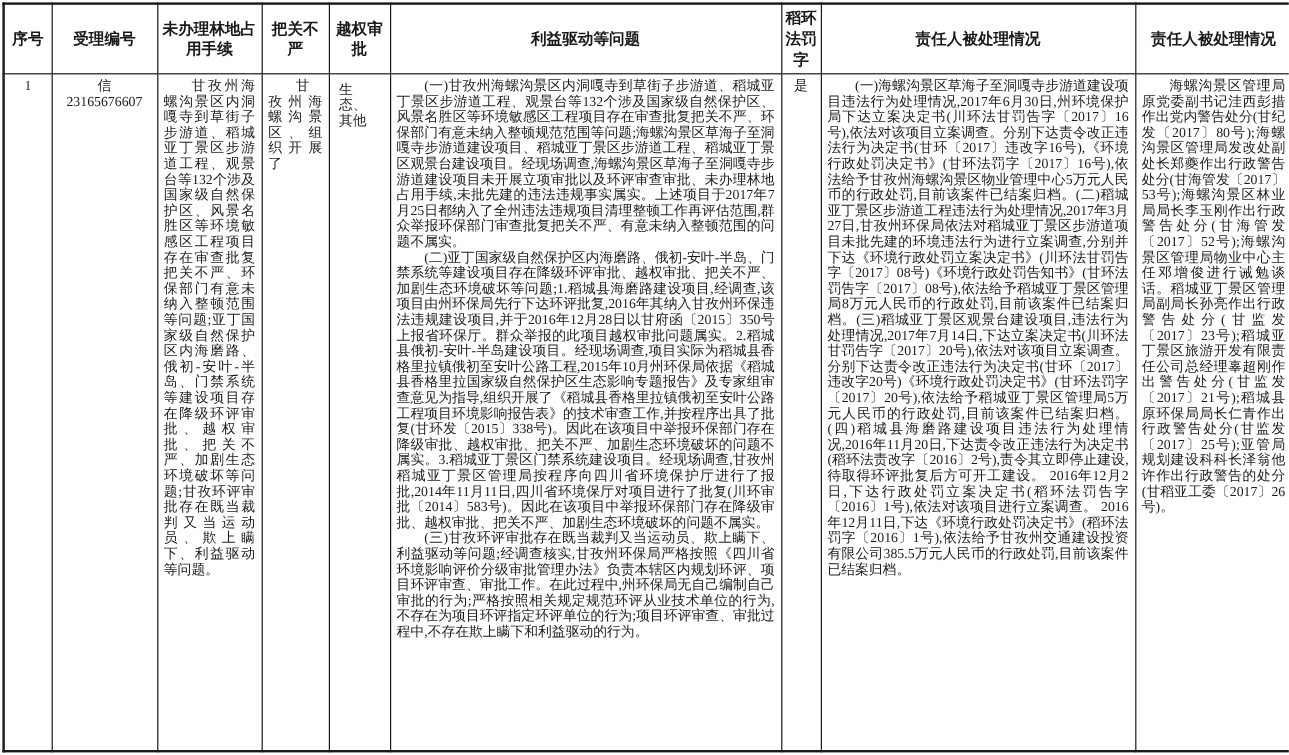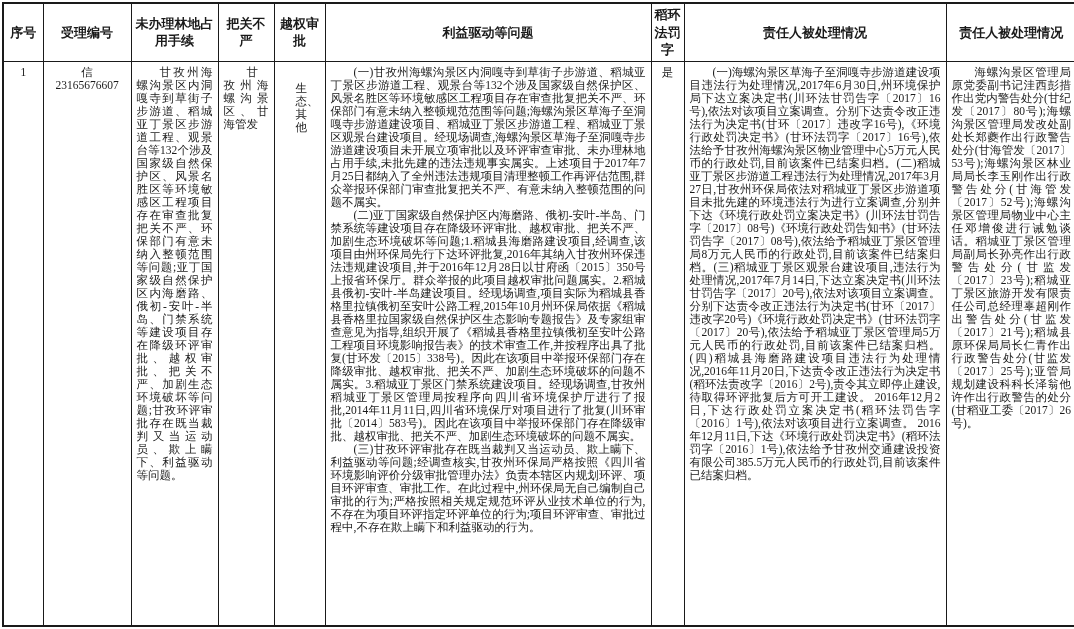--- a/index.html
+++ b/index.html
@@ -40,21 +40,21 @@
   }
   td.center-cell {
     text-align: center;
   }
   p.para {
     margin: 0;
     text-align: justify;
     text-indent: 2em;
   }
   p.para-noindent {
-    margin: 16px;
+    margin: 3px;
     text-align: left;
   }
   .case-line {
     display: block;
     text-align: center;
   }
 </style>
 </head>
 <body>
 
@@ -89,21 +89,21 @@
         <span>1</span>
       </td>
       <td>
         <span class="case-line">信</span>
         <span class="case-line">23165676607</span>
       </td>
       <td>
         <p class="para">甘孜州海螺沟景区内洞嘎寺到草街子步游道、稻城亚丁景区步游道工程、观景台等132个涉及国家级自然保护区、风景名胜区等环境敏感区工程项目存在审查批复把关不严、环保部门有意未纳入整顿范围等问题;亚丁国家级自然保护区内海磨路、俄初-安叶-半岛、门禁系统等建设项目存在降级环评审批、越权审批、把关不严、加剧生态环境破坏等问题;甘孜环评审批存在既当裁判又当运动员、欺上瞒下、利益驱动等问题。</p>
       </td>
       <td>
-        <p class="para">甘孜州海螺沟景区、甘海管发</p>
+        <p class="para">甘孜州海螺沟景区、组织开展了</p>
       </td>
       <td>
         <p class="para-noindent">生态、其他</p>
       </td>
       <td>
         <p class="para">(一)甘孜州海螺沟景区内洞嘎寺到草街子步游道、稻城亚丁景区步游道工程、观景台等132个涉及国家级自然保护区、风景名胜区等环境敏感区工程项目存在审查批复把关不严、环保部门有意未纳入整顿规范范围等问题;海螺沟景区草海子至洞嘎寺步游道建设项目、稻城亚丁景区步游道工程、稻城亚丁景区观景台建设项目。经现场调查,海螺沟景区草海子至洞嘎寺步游道建设项目未开展立项审批以及环评审查审批、未办理林地占用手续,未批先建的违法违规事实属实。上述项目于2017年7月25日都纳入了全州违法违规项目清理整顿工作再评估范围,群众举报环保部门审查批复把关不严、有意未纳入整顿范围的问题不属实。</p>
         <p class="para">(二)亚丁国家级自然保护区内海磨路、俄初-安叶-半岛、门禁系统等建设项目存在降级环评审批、越权审批、把关不严、加剧生态环境破坏等问题;1.稻城县海磨路建设项目,经调查,该项目由州环保局先行下达环评批复,2016年其纳入甘孜州环保违法违规建设项目,并于2016年12月28日以甘府函〔2015〕350号上报省环保厅。群众举报的此项目越权审批问题属实。2.稻城县俄初-安叶-半岛建设项目。经现场调查,项目实际为稻城县香格里拉镇俄初至安叶公路工程,2015年10月州环保局依据《稻城县香格里拉国家级自然保护区生态影响专题报告》及专家组审查意见为指导,组织开展了《稻城县香格里拉镇俄初至安叶公路工程项目环境影响报告表》的技术审查工作,并按程序出具了批复(甘环发〔2015〕338号)。因此在该项目中举报环保部门存在降级审批、越权审批、把关不严、加剧生态环境破坏的问题不属实。3.稻城亚丁景区门禁系统建设项目。经现场调查,甘孜州稻城亚丁景区管理局按程序向四川省环境保护厅进行了报批,2014年11月11日,四川省环境保厅对项目进行了批复(川环审批〔2014〕583号)。因此在该项目中举报环保部门存在降级审批、越权审批、把关不严、加剧生态环境破坏的问题不属实。</p>
         <p class="para">(三)甘孜环评审批存在既当裁判又当运动员、欺上瞒下、利益驱动等问题;经调查核实,甘孜州环保局严格按照《四川省环境影响评价分级审批管理办法》负责本辖区内规划环评、项目环评审查、审批工作。在此过程中,州环保局无自己编制自己审批的行为;严格按照相关规定规范环评从业技术单位的行为,不存在为项目环评指定环评单位的行为;项目环评审查、审批过程中,不存在欺上瞒下和利益驱动的行为。</p>
       </td>
       <td class="center-cell">

